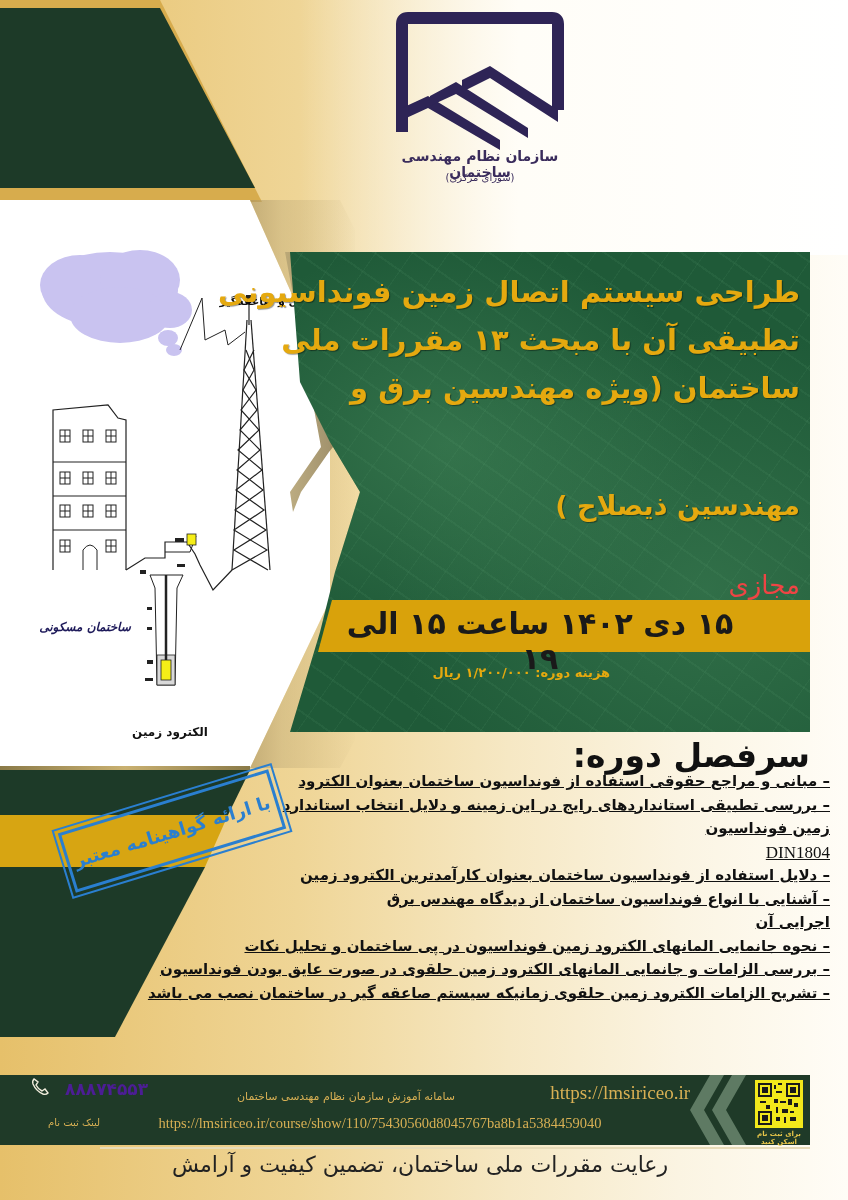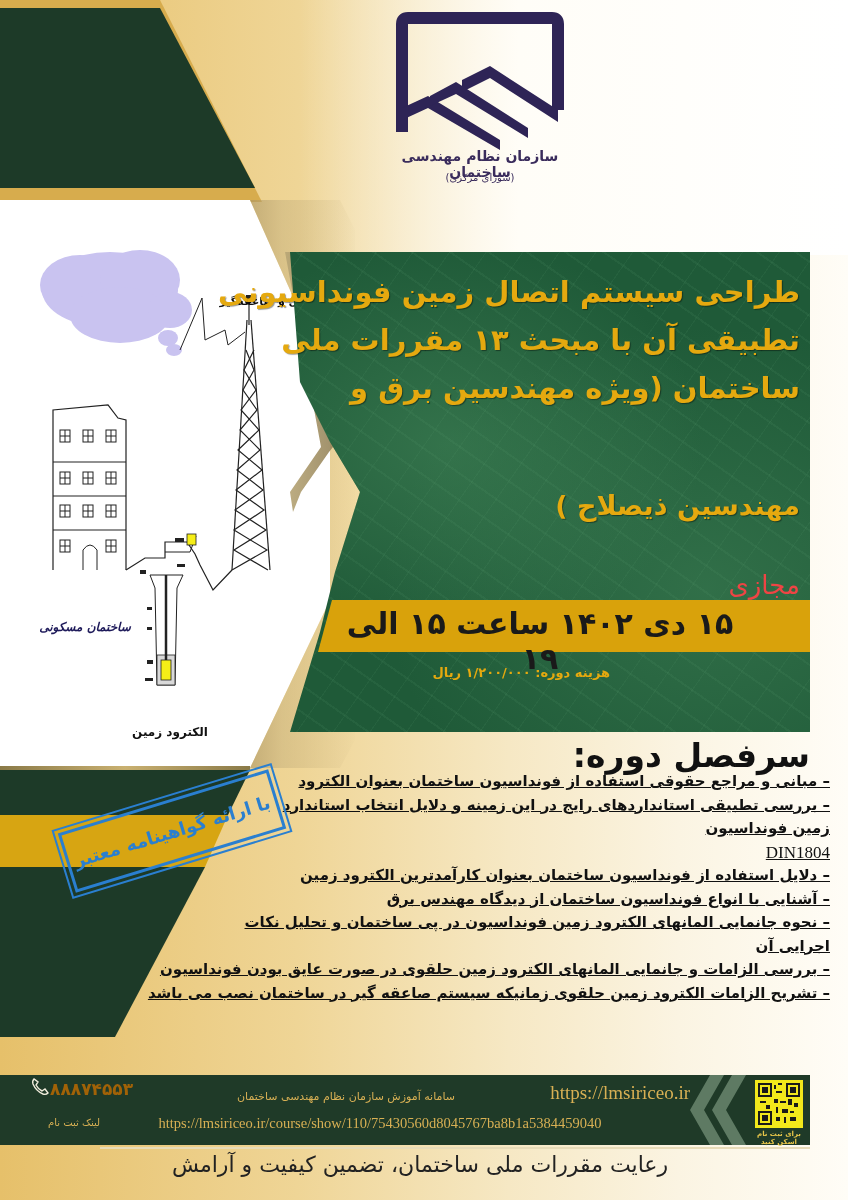--- a/index.html
+++ b/index.html
@@ -148,22 +148,22 @@
   .syl-list .din { font-family:"Liberation Serif", serif; font-weight:normal; font-size:17px; }
 
   
   .footer {
     left:0; top:1075px; width:810px; height:70px; background:#1f3a28;
   }
   .footer-chev {
     left:690px; top:1075px; width:60px; height:70px;
   }
   .phone {
-    left:30px; top:1078px; height:22px; display:flex; align-items:center; gap:0;
-    color:#a16207; font-weight:bold; font-size:17px;
+    left:30px; top:1078px; height:22px; display:flex; align-items:center; gap:15px;
+    color:#4c1d95; font-weight:bold; font-size:17px;
   }
   .site-label {
     left:235px; top:1090px; width:220px; direction:rtl; text-align:right;
     color:#d8b054; font-size:11px;
   }
   .site-url {
     left:470px; top:1082px; width:220px; text-align:right;
     color:#d8b054; font-family:"Liberation Serif", serif; font-size:19px;
   }
   .reg-url {
@@ -320,22 +320,22 @@
 <div class="abs lb-band3"></div>
 
 <div class="abs syl-head">سرفصل دوره:</div>
 <ul class="abs syl-list">
   <li>– مبانی و مراجع حقوقی استفاده از فونداسیون ساختمان بعنوان الکترود</li>
   <li>– بررسی تطبیقی استانداردهای رایج در این زمینه و دلایل انتخاب استاندارد</li>
   <li>زمین فونداسیون</li>
   <li class="din">DIN1804</li>
   <li>– دلایل استفاده از فونداسیون ساختمان بعنوان کارآمدترین الکترود زمین</li>
   <li>– آشنایی با انواع فونداسیون ساختمان از دیدگاه مهندس برق</li>
+  <li>اجرایی آن</li>
   <li>– نحوه جانمایی المانهای الکترود زمین فونداسیون در پی ساختمان و تحلیل نکات</li>
-  <li>اجرایی آن</li>
   <li>– بررسی الزامات و جانمایی المانهای الکترود زمین حلقوی در صورت عایق بودن فونداسیون</li>
   <li>– تشریح الزامات الکترود زمین حلقوی زمانیکه سیستم صاعقه گیر در ساختمان نصب می باشد</li>
 </ul>
 
 <div class="abs stamp">
   <span>با ارائه گواهینامه معتبر</span>
 </div>
 
 <div class="abs bottom-line"></div>
 <div class="abs footer"></div>

